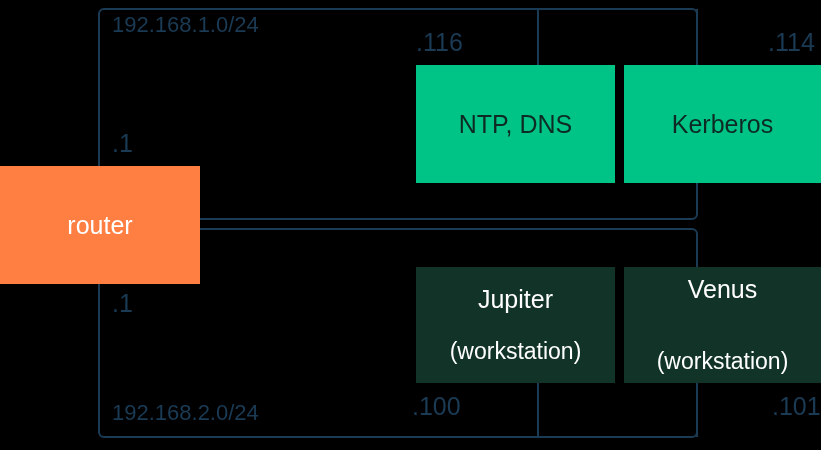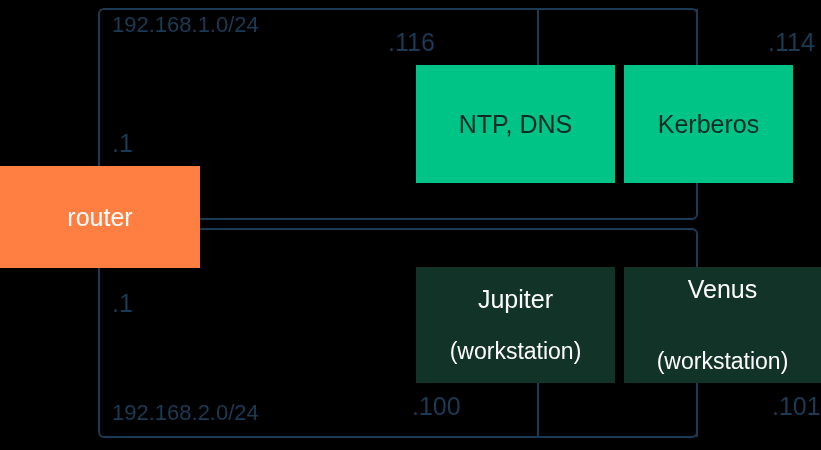--- a/index.html
+++ b/index.html
@@ -52,31 +52,31 @@
     text-align: center;
     line-height: 1.15;
   }
   .node-router {
     background: #ff7f43;
     color: #ffffff;
     font-size: 25px;
     left: 0px;
     top: 166px;
     width: 200px;
-    height: 102px;
+    height: 118px;
   }
   .node-service {
     background: #00c485;
     color: #0d2b22;
     font-size: 25px;
     top: 65px;
     height: 118px;
   }
   #node-ntpdns { left: 416px; width: 199px; }
-  #node-kerberos { left: 624px; width: 169px; justify-content: center; }
+  #node-kerberos { left: 624px; width: 197px; justify-content: center; }
   .node-workstation {
     background: #123328;
     color: #ffffff;
     font-size: 25px;
     top: 267px;
     height: 116px;
   }
   #node-jupiter { left: 416px; width: 199px; gap: 24px; }
   #node-venus { left: 624px; width: 197px; gap: 44px; }
   .node-sub {
@@ -88,21 +88,21 @@
     position: absolute;
     color: #1b3b55;
     font-size: 25px;
     white-space: nowrap;
   }
   .label-subnet { font-size: 22px; }
   #label-subnet-top { left: 112px; top: 12px; }
   #label-subnet-bottom { left: 112px; top: 400px; }
   #label-router-top { left: 112px; top: 129px; }
   #label-router-bottom { left: 112px; top: 289px; }
-  #label-ip-116 { left: 388px; top: 28px; }
+  #label-ip-116 { left: 416px; top: 28px; }
   #label-ip-114 { left: 768px; top: 28px; }
   #label-ip-100 { left: 412px; top: 392px; }
   #label-ip-101 { left: 772px; top: 392px; }
 </style>
 </head>
 <body>
 
 <div id="canvas">
 
   <div class="subnet" id="subnet-top"></div>

